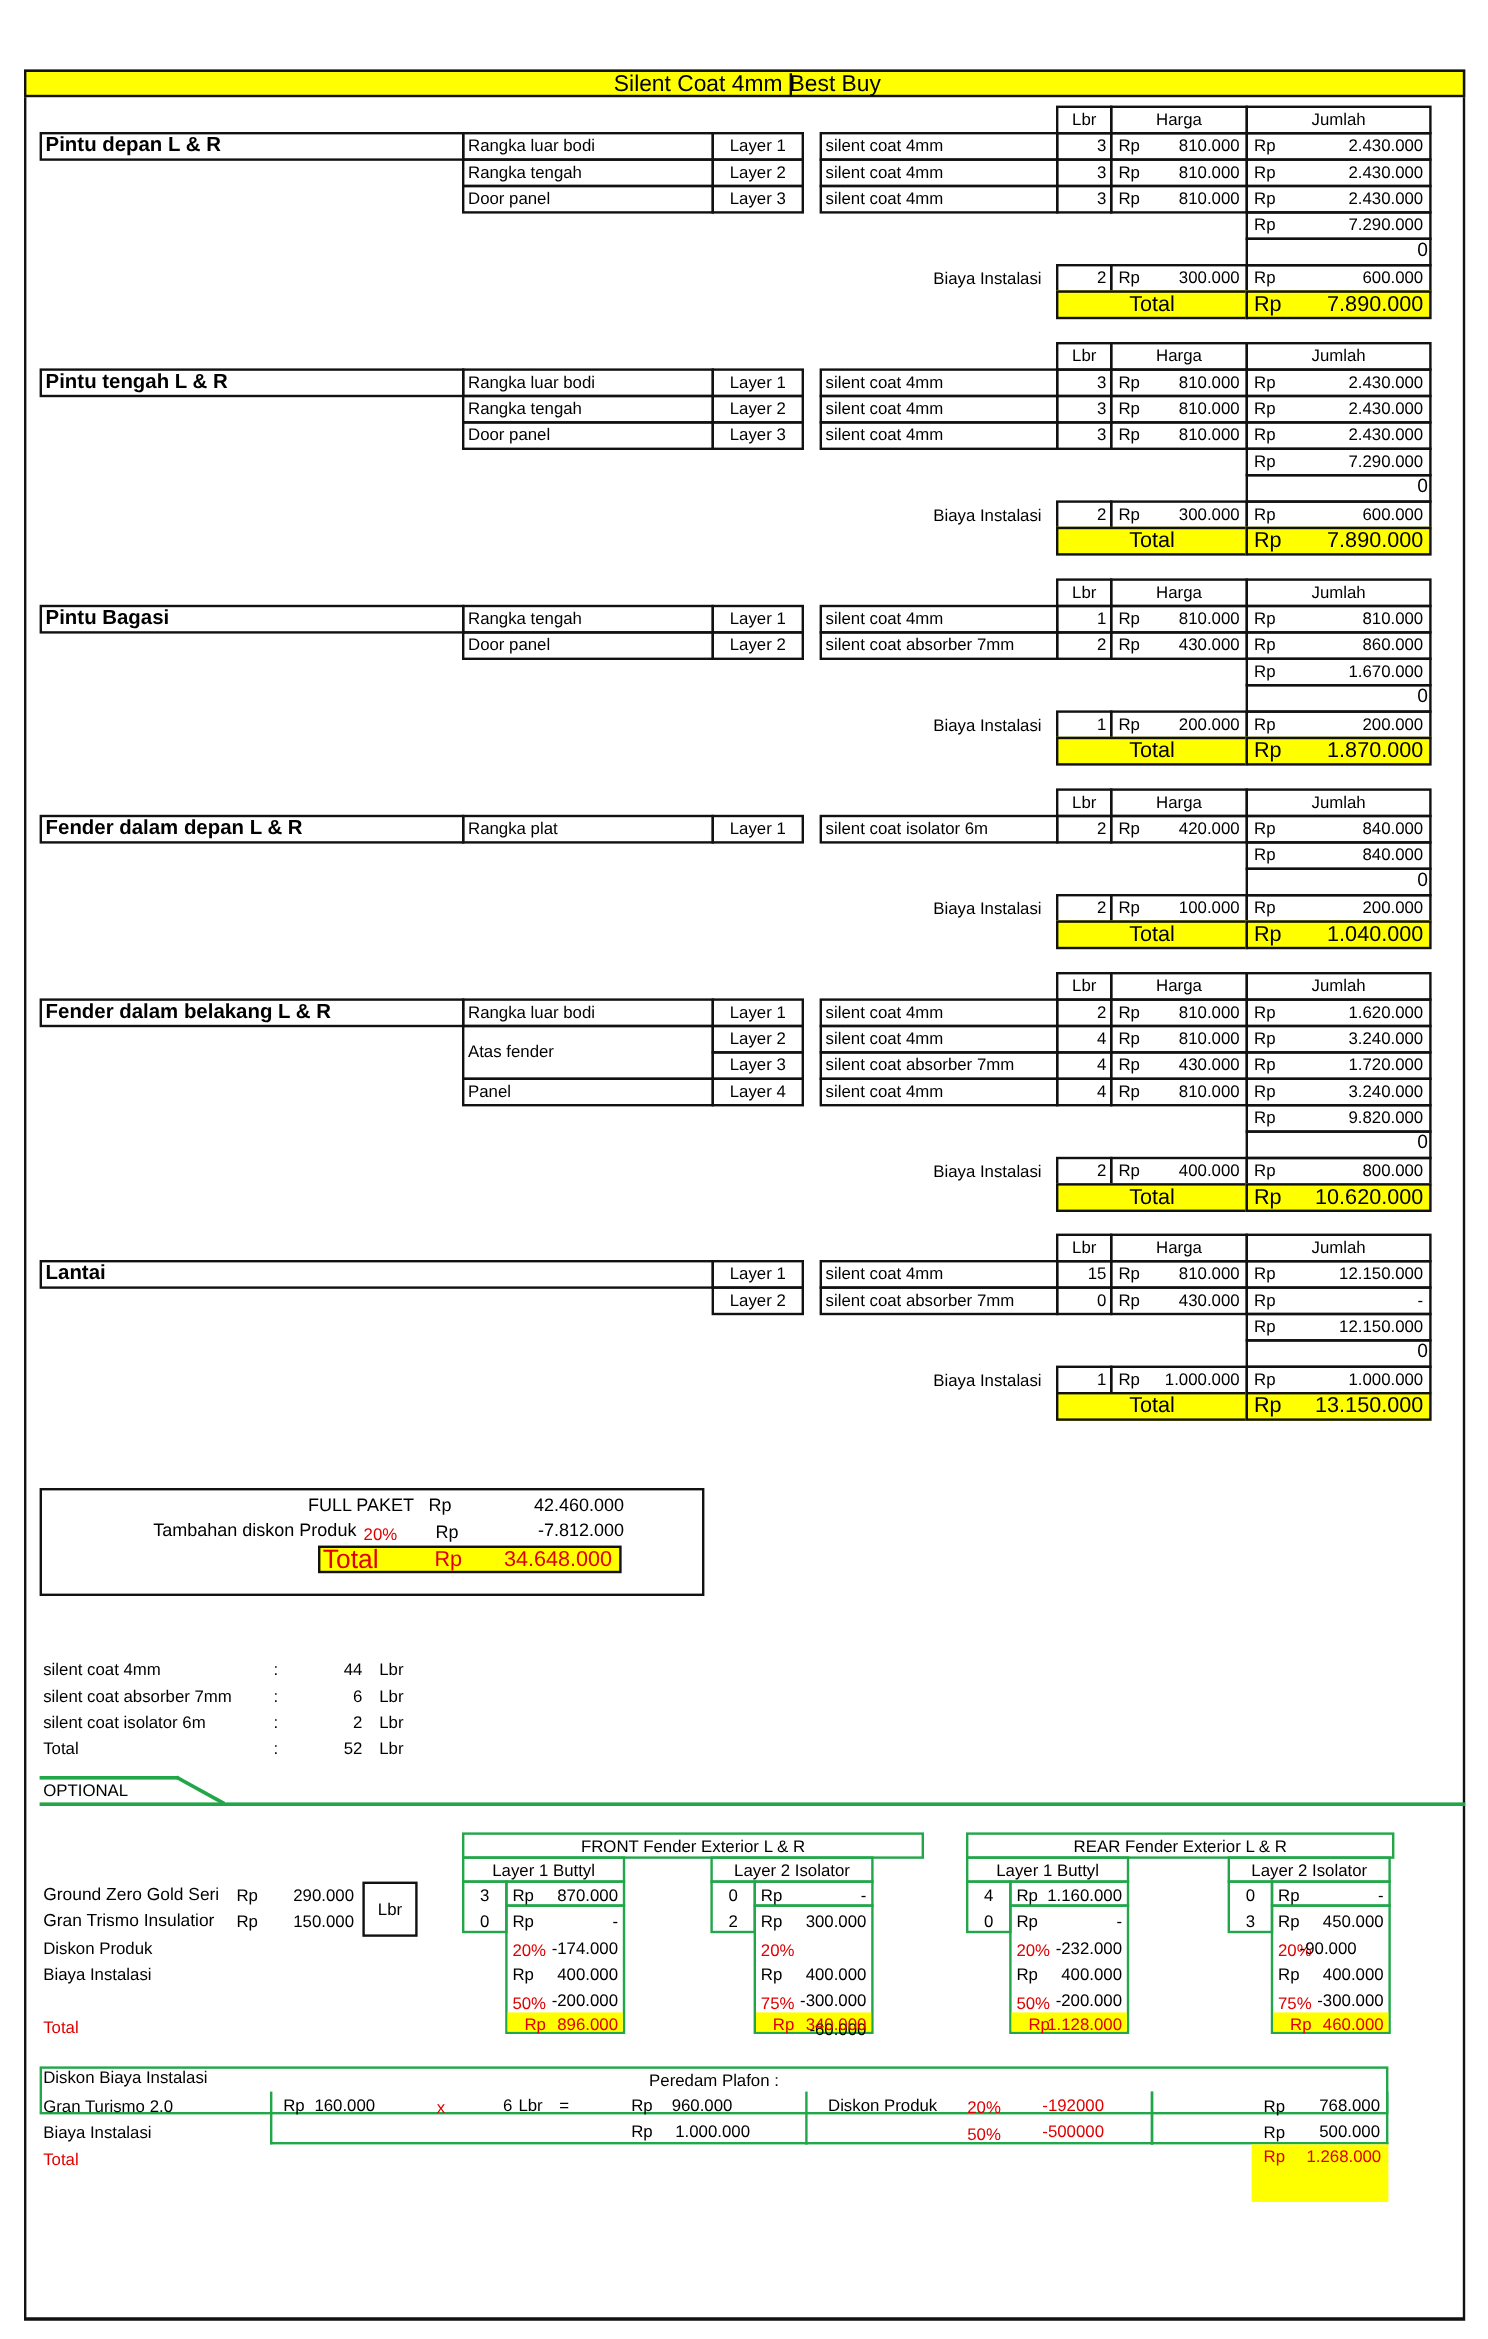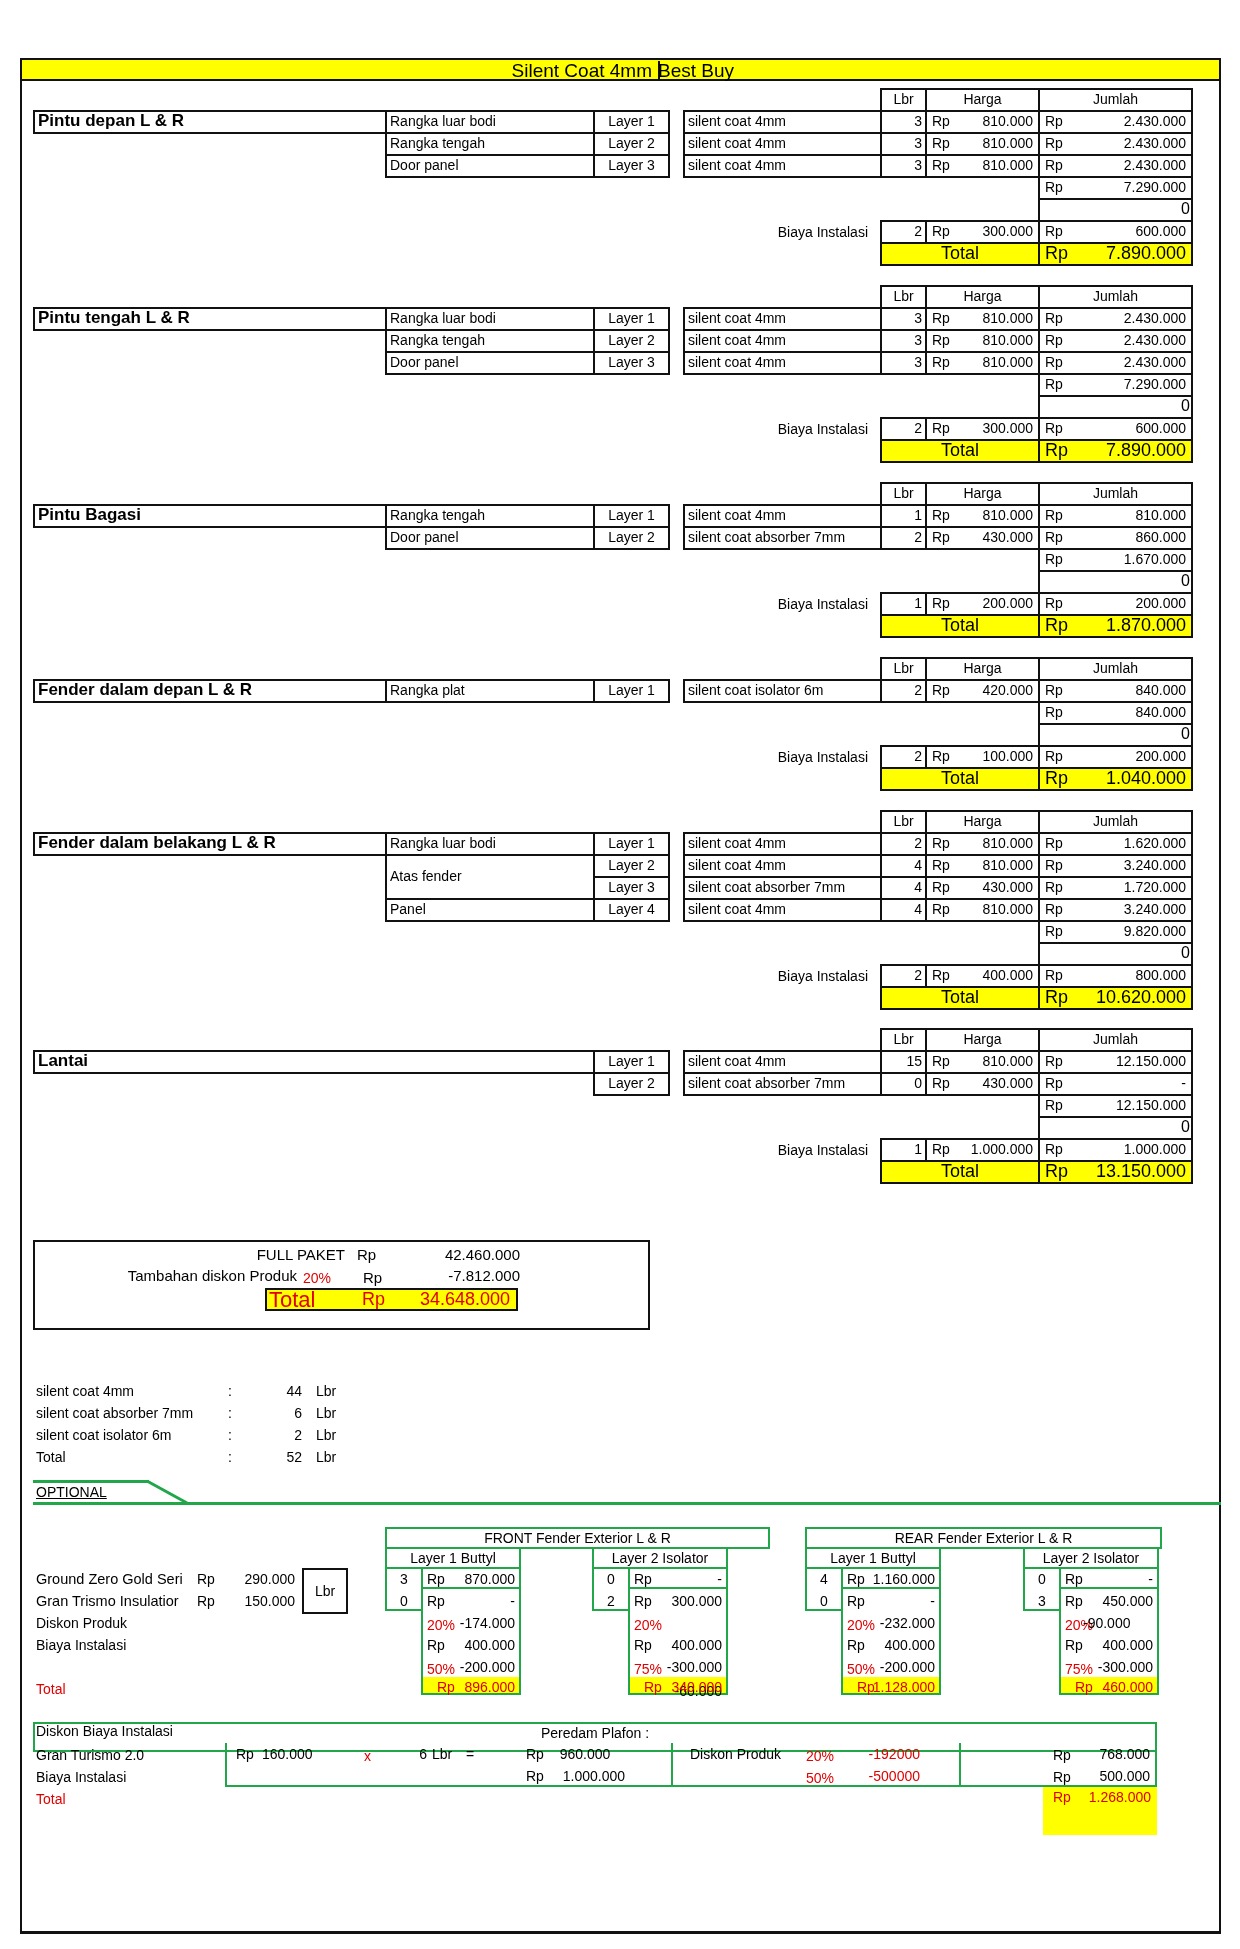--- a/index.html
+++ b/index.html
@@ -348,21 +348,21 @@
       <span class="rp">Rp</span>
       <span class="amt">1.000.000</span>
     </div>
     <div class="cell c yel tot" style="left: 880px; top: 1160px; width: 160px; height: 24px;">Total</div>
     <div class="cell yel tot" style="left: 1038px; top: 1160px; width: 155px; height: 24px; line-height: 18px;">
       <span class="rp">Rp</span>
       <span class="amt">13.150.000</span>
     </div>
   </div>
 
-<div class="abs" style="left:33px;top:1240px;width:617px;height:90px;border:2px solid #111;">
+<div class="abs" style="left:33px;top:1240px;width:554px;height:90px;border:2px solid #111;">
   <span class="plain" style="left:0;width:310px;text-align:right;top:4px;font-size:15px;">FULL PAKET</span>
   <span class="plain" style="left:322px;top:4px;font-size:15px;">Rp</span>
   <span class="plain" style="left:360px;width:125px;text-align:right;top:4px;font-size:15px;">42.460.000</span>
   <span class="plain" style="left:0;width:262px;text-align:right;top:25px;font-size:15px;">Tambahan diskon Produk</span>
   <span class="plain red" style="left:268px;top:27px;font-size:14px;">20%</span>
   <span class="plain" style="left:328px;top:27px;font-size:15px;">Rp</span>
   <span class="plain" style="left:360px;width:125px;text-align:right;top:25px;font-size:15px;">-7.812.000</span>
   <div class="abs yel" style="left:230px;top:46px;width:253px;height:23px;border:2px solid #111;">
     <span class="plain red" style="left:2px;top:-2px;font-size:22px;line-height:24px;">Total</span>
     <span class="plain red" style="left:95px;top:-1px;font-size:18px;line-height:20px;">Rp</span>
@@ -387,21 +387,21 @@
     <span class="plain" style="left: 228px; top: 1448px; text-align: left;">:</span>
     <span class="plain" style="left: 262px; top: 1448px; width: 40px; text-align: right;">52</span>
     <span class="plain" style="left: 316px; top: 1448px; text-align: left;">Lbr</span>
   </div>
 
 <div class="gline" style="left:33px;top:1480px;width:116px;height:3px;"></div>
 <svg class="abs" style="left:145px;top:1478px;" width="45" height="28">
     <line x1="2" y1="3" x2="42" y2="25" stroke="#22a64a" stroke-width="3"></line>
   </svg>
 <div class="gline" style="left:33px;top:1502px;width:1188px;height:3px;"></div>
-<span class="plain" style="left:36px;top:1483px;text-decoration:underline;">OPTIONAL</span>
+<span class="plain" style="left:36px;top:1483px;">OPTIONAL</span>
 
 <span class="plain" style="left:36px;top:1570px;font-size:14.5px;width:150px;overflow:hidden;">Ground Zero Gold Seri</span>
 <span class="plain" style="left:197px;top:1570px;">Rp</span>
 <span class="plain" style="left:220px;width:75px;text-align:right;top:1570px;">290.000</span>
 <span class="plain" style="left:36px;top:1592px;font-size:14.5px;width:150px;overflow:hidden;">Gran Trismo Insulatior</span>
 <span class="plain" style="left:197px;top:1592px;">Rp</span>
 <span class="plain" style="left:220px;width:75px;text-align:right;top:1592px;">150.000</span>
 <div class="abs c" style="left:302px;top:1568px;width:46px;height:46px;border:2px solid #111;font-size:14px;line-height:42px;">Lbr</div>
 <span class="plain" style="left:36px;top:1614px;">Diskon Produk</span>
 <span class="plain" style="left:36px;top:1636px;">Biaya Instalasi</span>
@@ -488,21 +488,21 @@
     <span class="plain red" style="left: 1065px; top: 1616px; text-align: left;">20%</span>
     <span class="plain " style="left: 1083px; top: 1614px; width: 70px; text-align: left;">-90.000</span>
     <span class="plain " style="left: 1065px; top: 1636px; text-align: left;">Rp</span>
     <span class="plain " style="left: 1083px; top: 1636px; width: 70px; text-align: right;">400.000</span>
     <span class="plain red" style="left: 1065px; top: 1660px; text-align: left;">75%</span>
     <span class="plain " style="left: 1083px; top: 1658px; width: 70px; text-align: right;">-300.000</span>
     <span class="plain red" style="left: 1075px; top: 1678px; text-align: left;">Rp</span>
     <span class="plain red" style="left: 1083px; top: 1678px; width: 70px; text-align: right;">460.000</span>
   </div>
 
-<div class="abs green" style="left:33px;top:1722px;width:1124px;height:30px;border:2px solid #22a64a;">
+<div class="abs green" style="left:33px;top:1722px;width:1124px;height:40px;border:2px solid #22a64a;">
   <span class="plain" style="left:0;width:100%;text-align:center;top:0;">Peredam Plafon :</span>
 </div>
 <div class="abs" style="left:225px;top:1743px;width:448px;height:44px;border:2px solid #22a64a;border-top:none;"></div>
 <div class="abs" style="left:671px;top:1743px;width:290px;height:44px;border:2px solid #22a64a;border-top:none;border-left:none;"></div>
 <div class="abs" style="left:959px;top:1743px;width:198px;height:44px;border:2px solid #22a64a;border-top:none;"></div>
 <span class="plain" style="left:36px;top:1746px;">Gran Turismo 2.0</span>
 <span class="plain" style="left:36px;top:1768px;">Biaya Instalasi</span>
 <span class="plain red" style="left:36px;top:1790px;">Total</span>
 <span class="plain" style="left:236px;top:1745px;">Rp</span>
 <span class="plain" style="left:262px;width:75px;text-align:left;top:1745px;">160.000</span>

